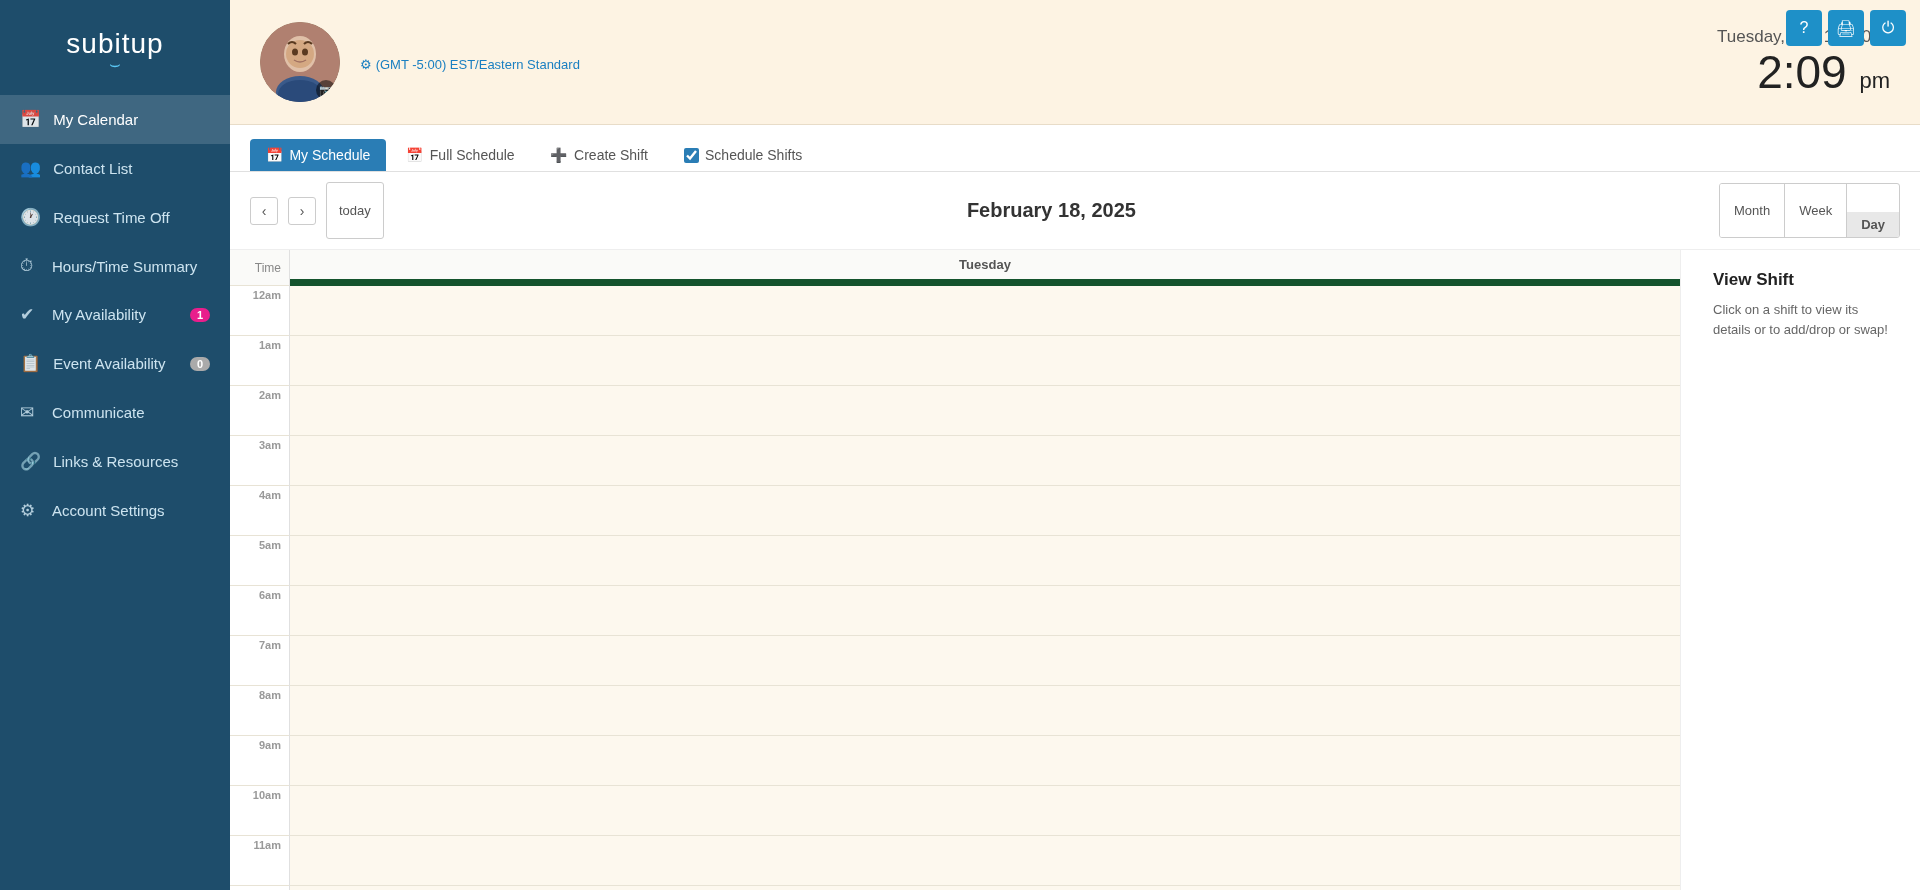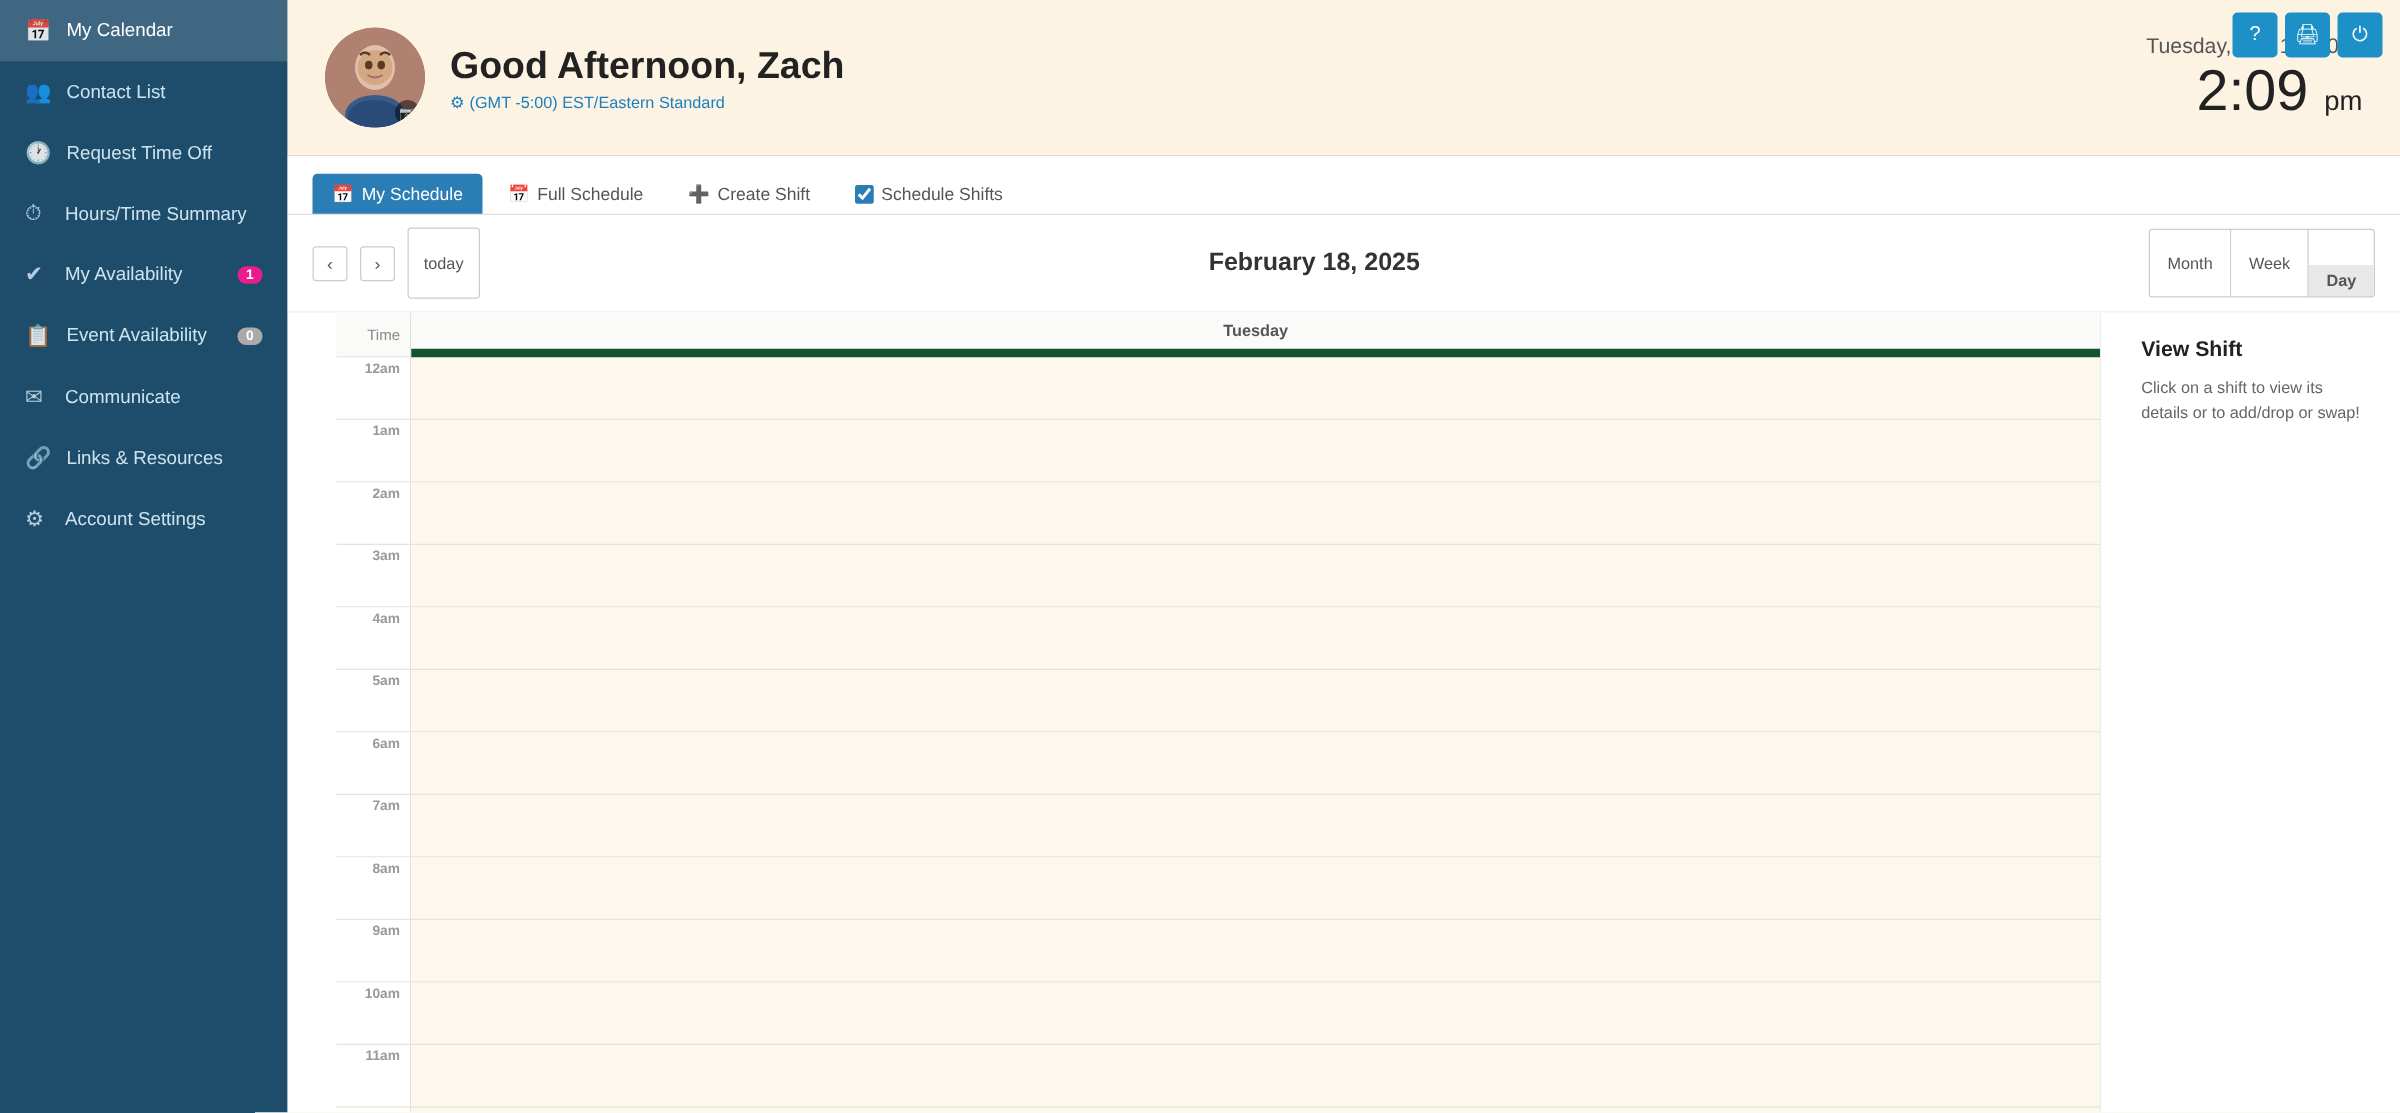--- a/index.html
+++ b/index.html
@@ -246,21 +246,20 @@
       border-right: 1px solid #ccc;
     }
     .view-btn:last-child { border-right: none; margin-top: 28px; }
     .view-btn.active { background: #e8e8e8; font-weight: 600; }
 
     
     #cal-grid {
       flex: 1;
       overflow-y: auto;
       display: flex;
-      padding-left: 39px;
     }
     #time-col {
       width: 60px;
       min-width: 60px;
       background: #fff;
       border-right: 1px solid #e0e0e0;
     }
     .time-header {
       height: 36px;
       border-bottom: 1px solid #e8e3d5;
@@ -316,20 +315,24 @@
     #right-panel p {
       font-size: 13px;
       color: #666;
       line-height: 1.5;
     }
   </style>
 </head>
 <body>
 
 <div id="sidebar">
+  <div id="sidebar-logo">
+    <span class="logo-text">subitup</span>
+    <span class="logo-smile">⌣</span>
+  </div>
   <nav id="sidebar-nav">
       <div class="nav-item active">
         <span class="nav-icon">📅</span>
         <span>My Calendar</span>
       </div>
       <div class="nav-item">
         <span class="nav-icon">👥</span>
         <span>Contact List</span>
       </div>
       <div class="nav-item">
@@ -387,21 +390,20 @@
             <ellipse cx="45" cy="30" rx="3" ry="3.5" fill="#5a3a20"></ellipse>
             <path d="M34 38 Q40 42 46 38" stroke="#a07060" stroke-width="1.5" fill="none"></path>
             <path d="M28 22 Q32 18 36 22" stroke="#5a3a20" stroke-width="2" fill="none"></path>
             <path d="M44 22 Q48 18 52 22" stroke="#5a3a20" stroke-width="2" fill="none"></path>
             <ellipse cx="40" cy="72" rx="22" ry="14" fill="#2a4a7a"></ellipse>
           </svg>
         </div>
         <div class="avatar-camera">📷</div>
       </div>
       <div id="greeting">
-        <h1>Good Afternoon, Zach</h1>
         <a class="timezone-link">
           <span>⚙</span>
           <span>(GMT -5:00) EST/Eastern Standard</span>
         </a>
       </div>
     </div>
     <div id="header-right">
       <div class="date-text">Tuesday, Feb 18, 2025</div>
       <div class="time-text">
         <span>2:09</span>

